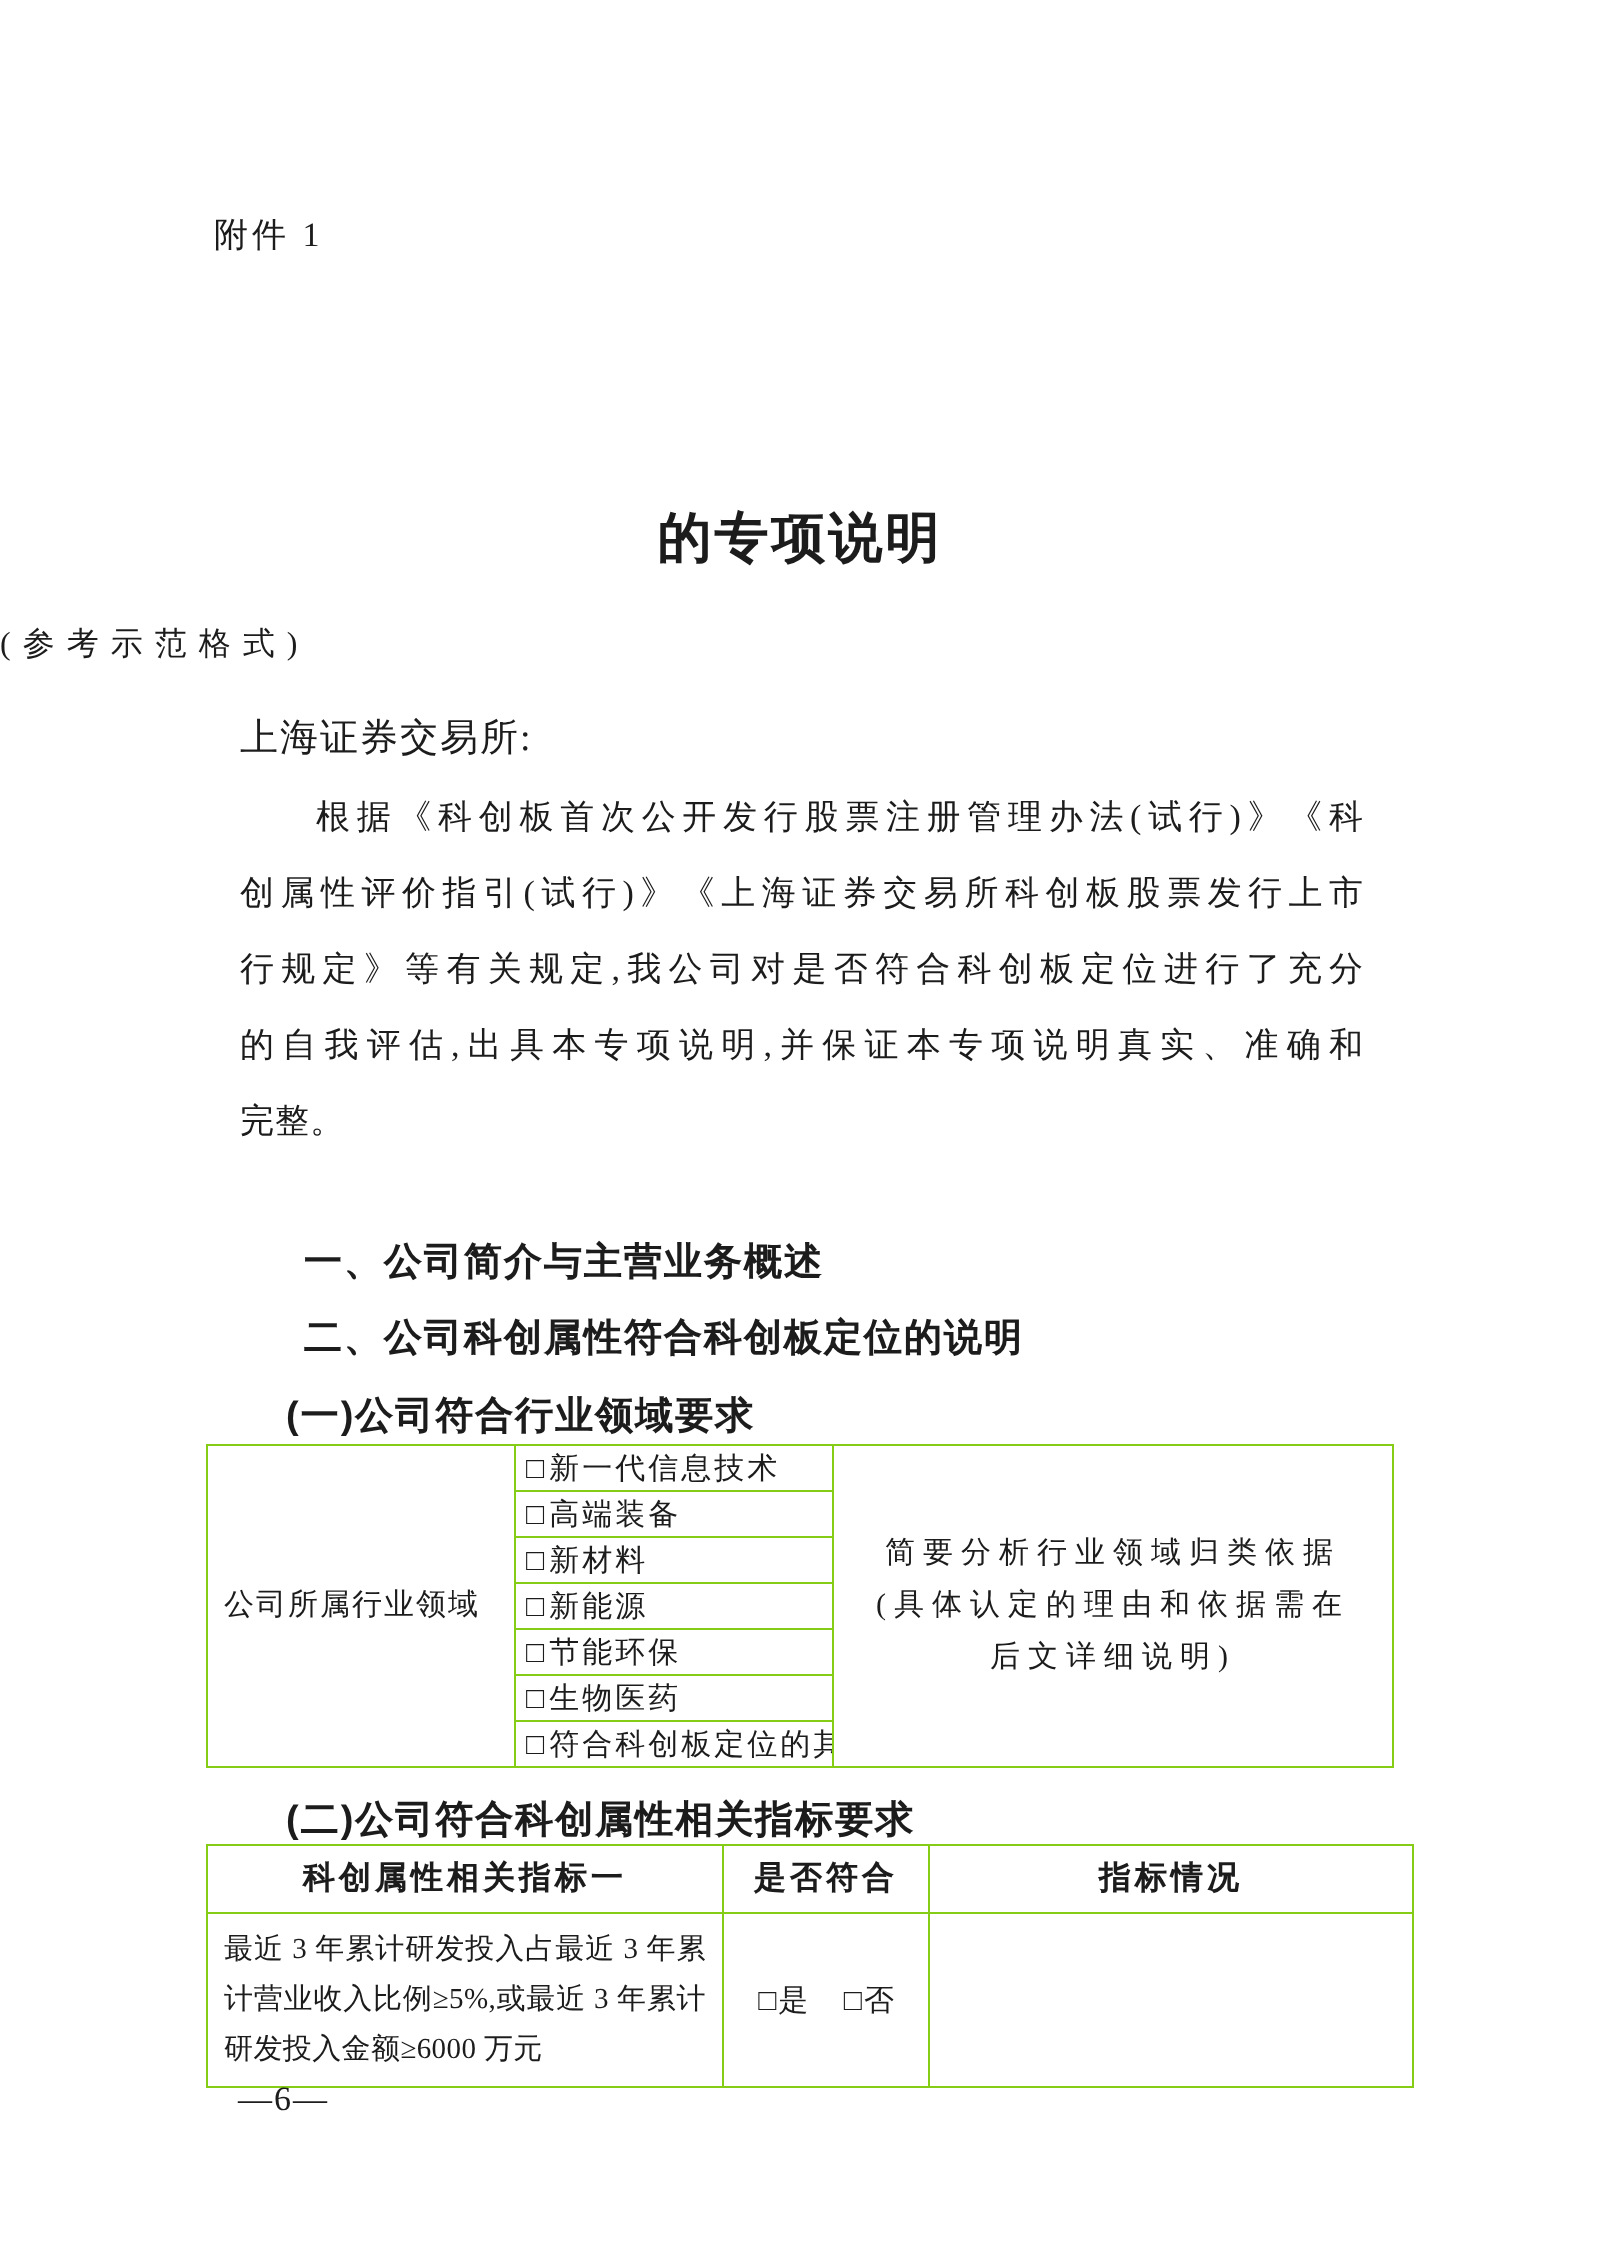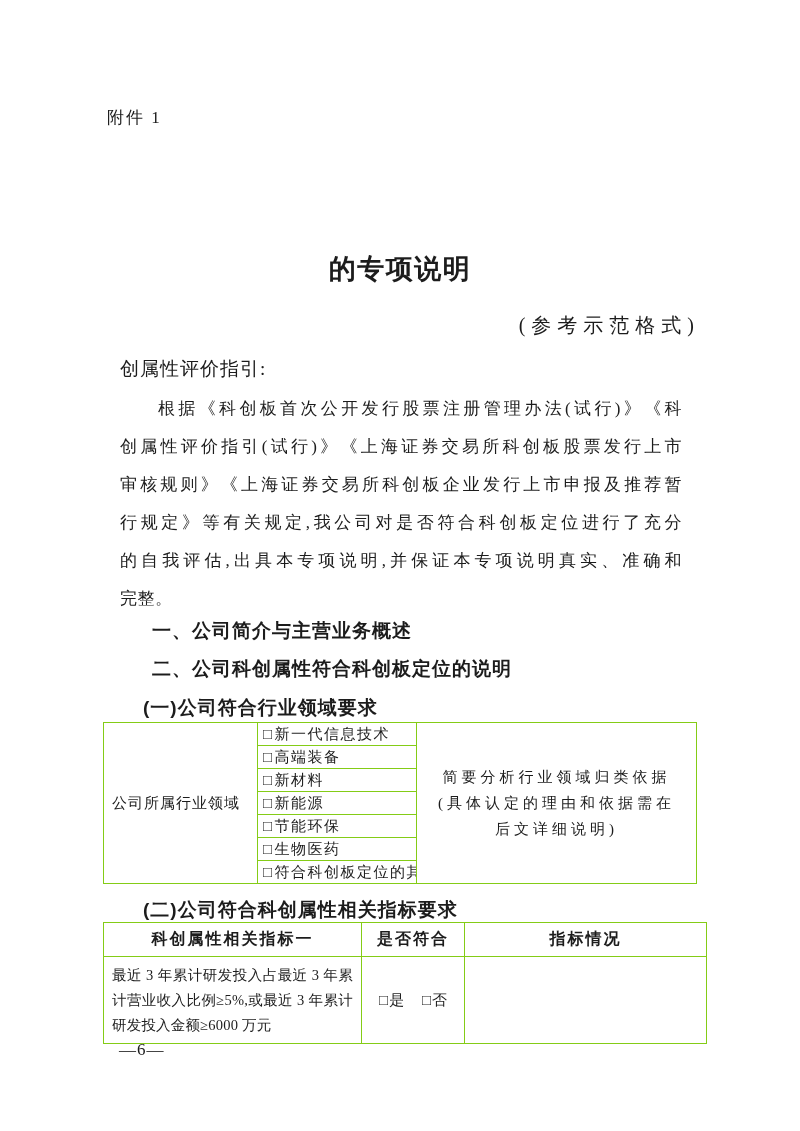--- a/index.html
+++ b/index.html
@@ -26,22 +26,22 @@
     font-weight: 700;
     font-size: 27px;
     letter-spacing: 1.5px;
   }
   .title-line.l1 { top: 191px; }
   .title-line.l2 { top: 251px; }
   .format-note {
     position: absolute;
     left: 0; width: 700px;
     top: 312px;
-    text-align: right;
-    font-size: 20px;
+    text-align: left;
+    font-size: 16px;
     letter-spacing: 6px;
   }
   .salutation {
     position: absolute;
     left: 120px; top: 356px;
     font-size: 19px;
     letter-spacing: 1px;
   }
   .para {
     position: absolute;
@@ -137,26 +137,25 @@
 <body>
 
 <div class="page">
 
   <div class="attachment">附件 1</div>
 
   <div class="title-line l2">的专项说明</div>
 
   <div class="format-note">(参考示范格式)</div>
 
-  <div class="salutation">创属性评价指引:</div>
+  <div class="salutation">上海证券交易所:</div>
 
   <div class="para">
     <div class="pline first">根据《科创板首次公开发行股票注册管理办法(试行)》《科</div>
     <div class="pline">创属性评价指引(试行)》《上海证券交易所科创板股票发行上市</div>
-    <div class="pline">审核规则》《上海证券交易所科创板企业发行上市申报及推荐暂</div>
     <div class="pline">行规定》等有关规定,我公司对是否符合科创板定位进行了充分</div>
     <div class="pline">的自我评估,出具本专项说明,并保证本专项说明真实、准确和</div>
     <div class="pline last">完整。</div>
   </div>
 
   <div class="heading h-one">一、公司简介与主营业务概述</div>
   <div class="heading h-two">二、公司科创属性符合科创板定位的说明</div>
   <div class="heading h-sub-one">(一)公司符合行业领域要求</div>
 
   <table class="t1">

